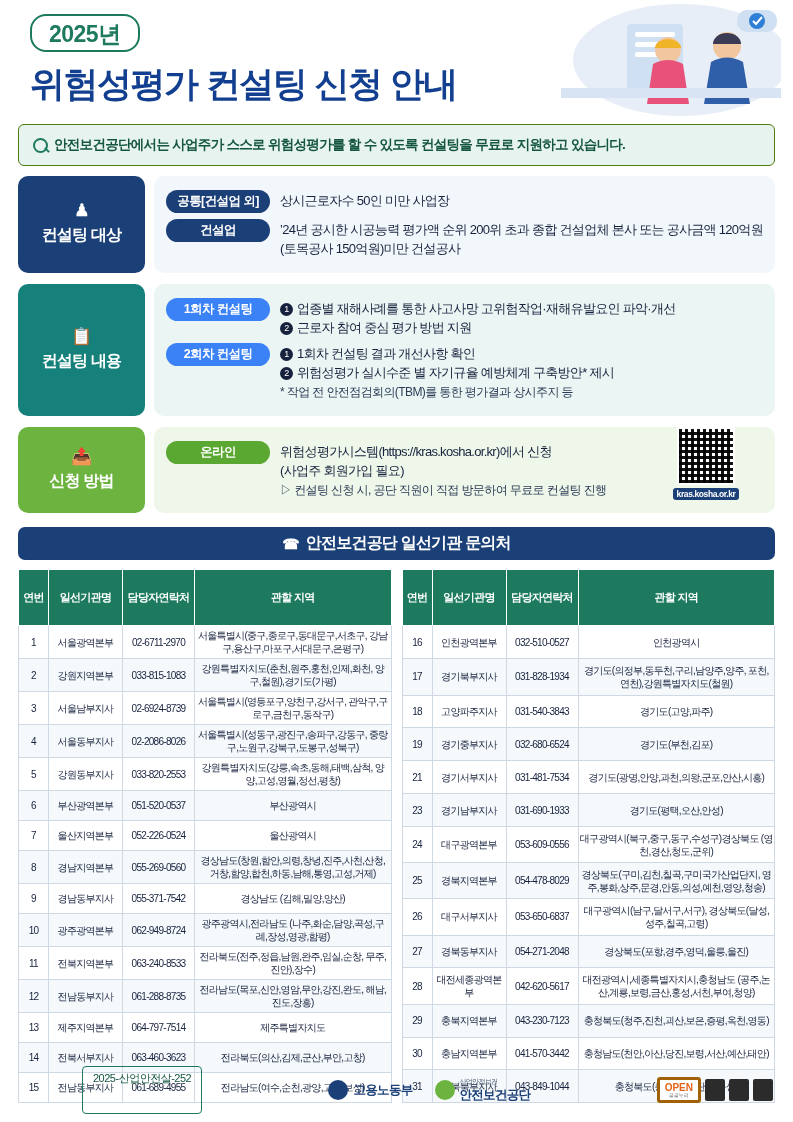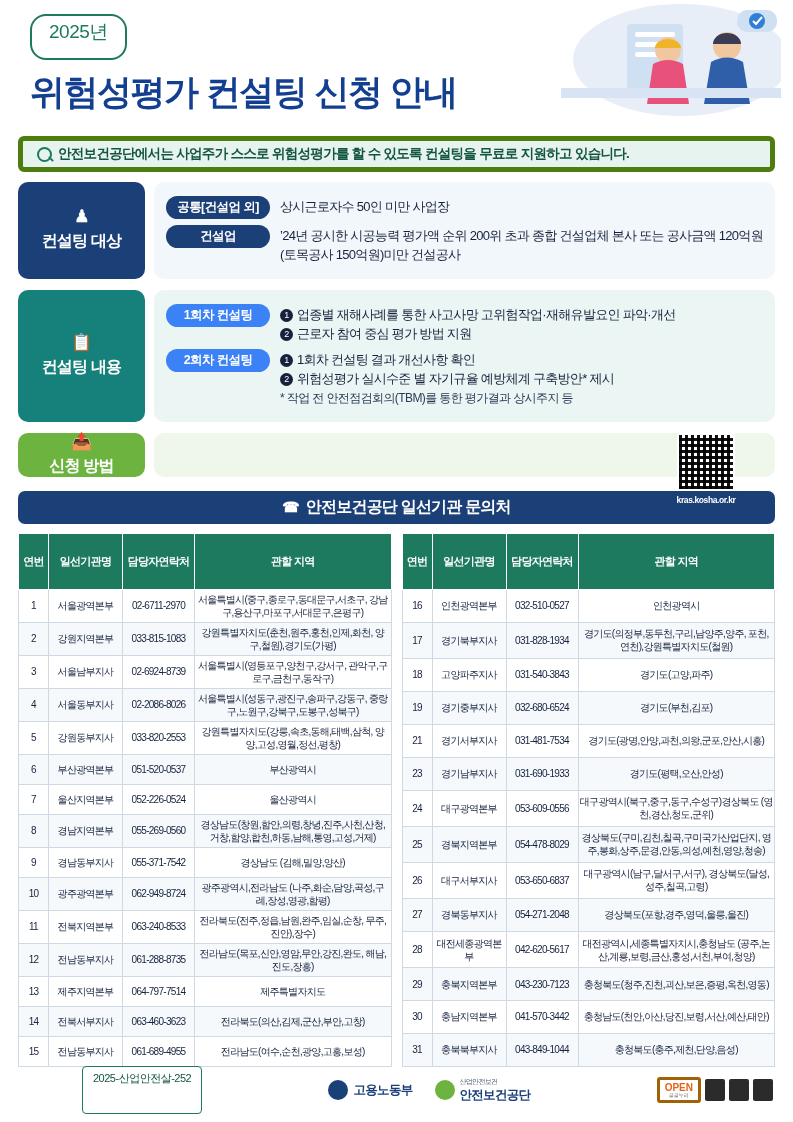--- a/index.html
+++ b/index.html
@@ -18,46 +18,46 @@
   .header {
     position: relative;
     height: 120px;
     padding: 14px 0 0 30px;
     background: #ffffff;
   }
   .year-badge {
     display: inline-block;
     border: 2px solid #1d7a5f;
     border-radius: 16px;
-    padding: 3px 17px 13px 17px;
-    font-size: 19px;
-    font-weight: normal;
+    padding: 3px 17px 0 17px;
+    font-size: 23px;
+    font-weight: bold;
     color: #1d7a5f;
     letter-spacing: -0.5px;
   }
   .main-title {
     margin-top: 9px;
     font-size: 35px;
     font-weight: bold;
     color: #123f8f;
     letter-spacing: -1.5px;
   }
   .hero-art {
     position: absolute;
     right: 12px; top: 2px;
     width: 250px; height: 118px;
   }
 
   
   .subtitle-bar {
-    margin: 16px 18px 0 18px;
+    margin: 4px 18px 0 18px;
     background: #e7f3ee;
-    border: 5px solid #4d7c0f;
+    border: 1px solid #4d7c0f;
     border-radius: 6px;
-    height: 36px;
+    height: 42px;
     display: flex;
     align-items: center;
     padding: 0 14px;
     font-size: 13.5px;
     font-weight: bold;
     color: #14553f;
     letter-spacing: -0.7px;
   }
   .subtitle-bar .q-ico {
     width: 15px; height: 15px; margin-right: 6px;
@@ -284,20 +284,28 @@
         </div>
       </div>
     </div>
 
     <div class="block">
       <div class="block-label c-green">
         <span class="lbl-ico">📤</span>
         <span>신청 방법</span>
       </div>
       <div class="block-body body-green method-body">
+        <div class="row">
+          <span class="pill pill-green">온라인</span>
+          <span class="row-text">
+            <span>위험성평가시스템(https://kras.kosha.or.kr)에서 신청</span><br>
+            <span>(사업주 회원가입 필요)</span><br>
+            <span class="note">▷ 컨설팅 신청 시, 공단 직원이 직접 방문하여 무료로 컨설팅 진행</span>
+          </span>
+        </div>
         <div class="qr-wrap">
           <div class="qr"></div>
           <div class="qr-cap">kras.kosha.or.kr</div>
         </div>
       </div>
     </div>
   </div>
 
   <div class="contact-bar">
     <span class="ph">☎</span>

